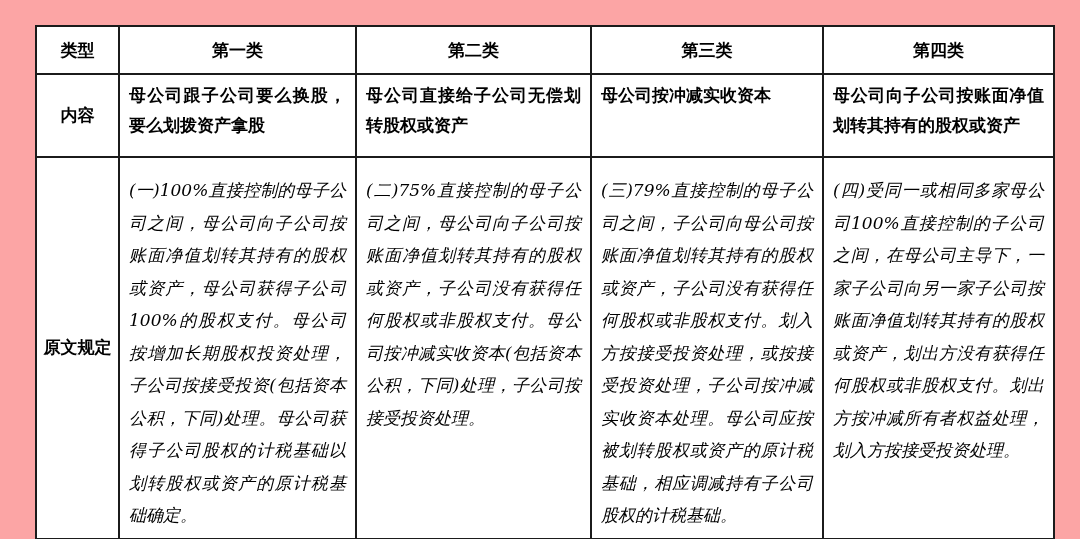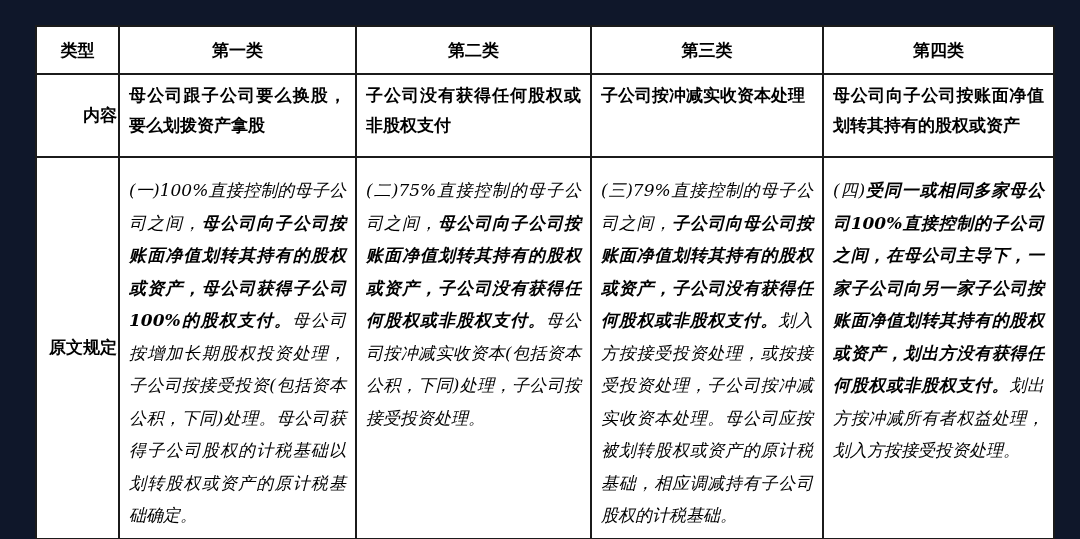--- a/index.html
+++ b/index.html
@@ -9,21 +9,21 @@
     width: 1080px;
     height: 539px;
     overflow: hidden;
     font-family: "Liberation Sans", sans-serif;
     color: #000000;
   }
   .stage {
     position: relative;
     width: 1080px;
     height: 539px;
-    background: #0f172a;
+    background: #fca5a5;
   }
   table.doc-table {
     position: absolute;
     left: 35px;
     top: 25px;
     width: 1018px;
     height: 487px;
     border-collapse: collapse;
     table-layout: fixed;
     background: #ffffff;
@@ -37,21 +37,21 @@
   td.hdr {
     height: 48px;
     text-align: center;
     vertical-align: middle;
     font-weight: bold;
     font-size: 17px;
     font-family: "Liberation Sans", sans-serif;
   }
   
   td.lbl {
-    text-align: right;
+    text-align: center;
     vertical-align: middle;
     font-weight: bold;
     font-size: 17px;
     font-family: "Liberation Sans", sans-serif;
   }
   
   td.content-cell {
     height: 83px;
     vertical-align: top;
     text-align: justify;
@@ -66,21 +66,21 @@
     vertical-align: top;
     text-align: justify;
     font-style: italic;
     font-weight: normal;
     font-size: 17px;
     line-height: 32.5px;
     padding: 16px 9px 6px 9px;
     font-family: "DejaVu Serif", "Liberation Serif", serif;
   }
   .run-bold {
-    font-weight: bold;
+    font-weight: normal;
   }
 </style>
 </head>
 <body>
 
 <div class="stage">
   <table class="doc-table">
     <colgroup>
       <col style="width:83px">
       <col style="width:237px">
@@ -92,22 +92,22 @@
       <tr>
         <td class="hdr">类型</td>
         <td class="hdr">第一类</td>
         <td class="hdr">第二类</td>
         <td class="hdr">第三类</td>
         <td class="hdr">第四类</td>
       </tr>
       <tr>
         <td class="lbl">内容</td>
         <td class="content-cell">母公司跟子公司要么换股，要么划拨资产拿股</td>
-        <td class="content-cell">子公司没有获得任何股权或非股权支付</td>
-        <td class="content-cell">子公司按冲减实收资本处理</td>
+        <td class="content-cell">母公司直接给子公司无偿划转股权或资产</td>
+        <td class="content-cell">母公司按冲减实收资本</td>
         <td class="content-cell">母公司向子公司按账面净值划转其持有的股权或资产</td>
       </tr>
       <tr>
         <td class="lbl">原文规定</td>
         <td class="orig-cell"><span>(一)100%直接控制的母子公司之间，</span><span class="run-bold">母公司向子公司按账面净值划转其持有的股权或资产，母公司获得子公司100%的股权支付。</span><span>母公司按增加长期股权投资处理，子公司按接受投资(包括资本公积，下同)处理。母公司获得子公司股权的计税基础以划转股权或资产的原计税基础确定。</span></td>
         <td class="orig-cell"><span>(二)75%直接控制的母子公司之间，</span><span class="run-bold">母公司向子公司按账面净值划转其持有的股权或资产，子公司没有获得任何股权或非股权支付。</span><span>母公司按冲减实收资本(包括资本公积，下同)处理，子公司按接受投资处理。</span></td>
         <td class="orig-cell"><span>(三)79%直接控制的母子公司之间，</span><span class="run-bold">子公司向母公司按账面净值划转其持有的股权或资产，子公司没有获得任何股权或非股权支付。</span><span>划入方按接受投资处理，或按接受投资处理，子公司按冲减实收资本处理。母公司应按被划转股权或资产的原计税基础，相应调减持有子公司股权的计税基础。</span></td>
         <td class="orig-cell"><span>(四)</span><span class="run-bold">受同一或相同多家母公司100%直接控制的子公司之间，在母公司主导下，一家子公司向另一家子公司按账面净值划转其持有的股权或资产，划出方没有获得任何股权或非股权支付。</span><span>划出方按冲减所有者权益处理，划入方按接受投资处理。</span></td>
       </tr>
     </tbody>

